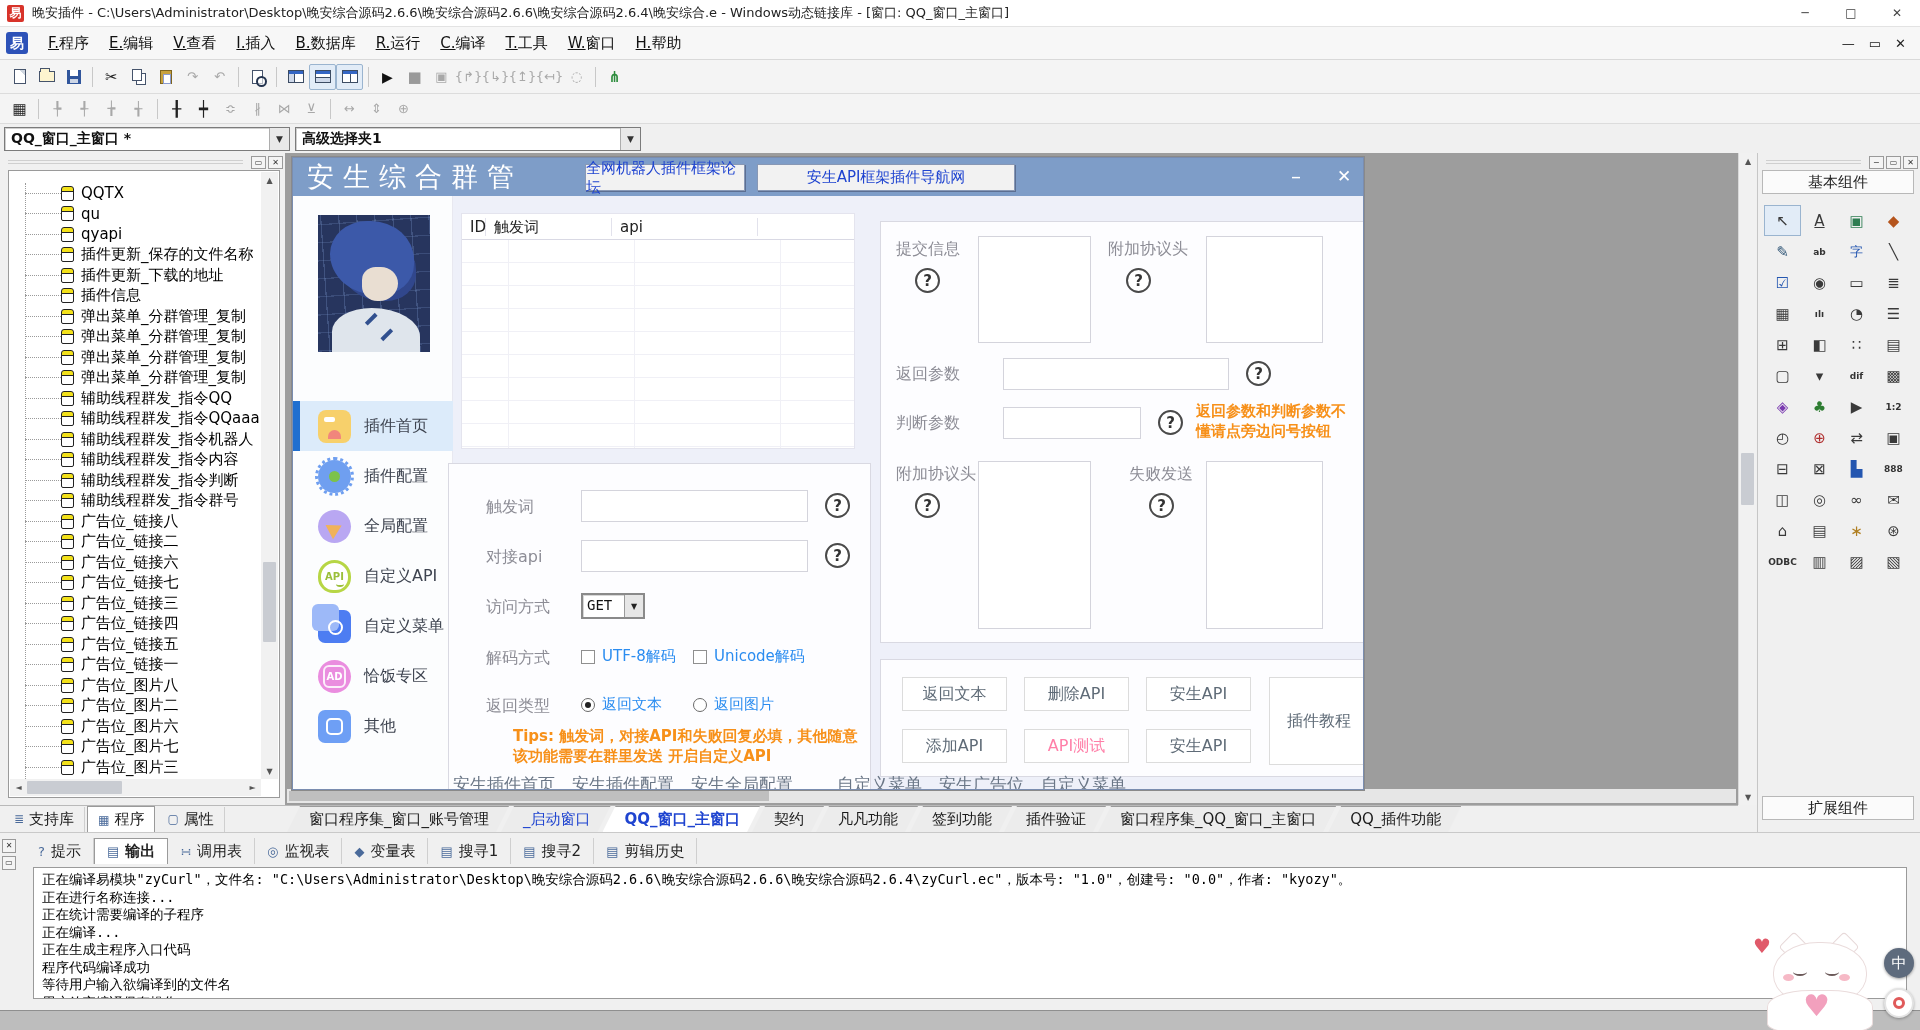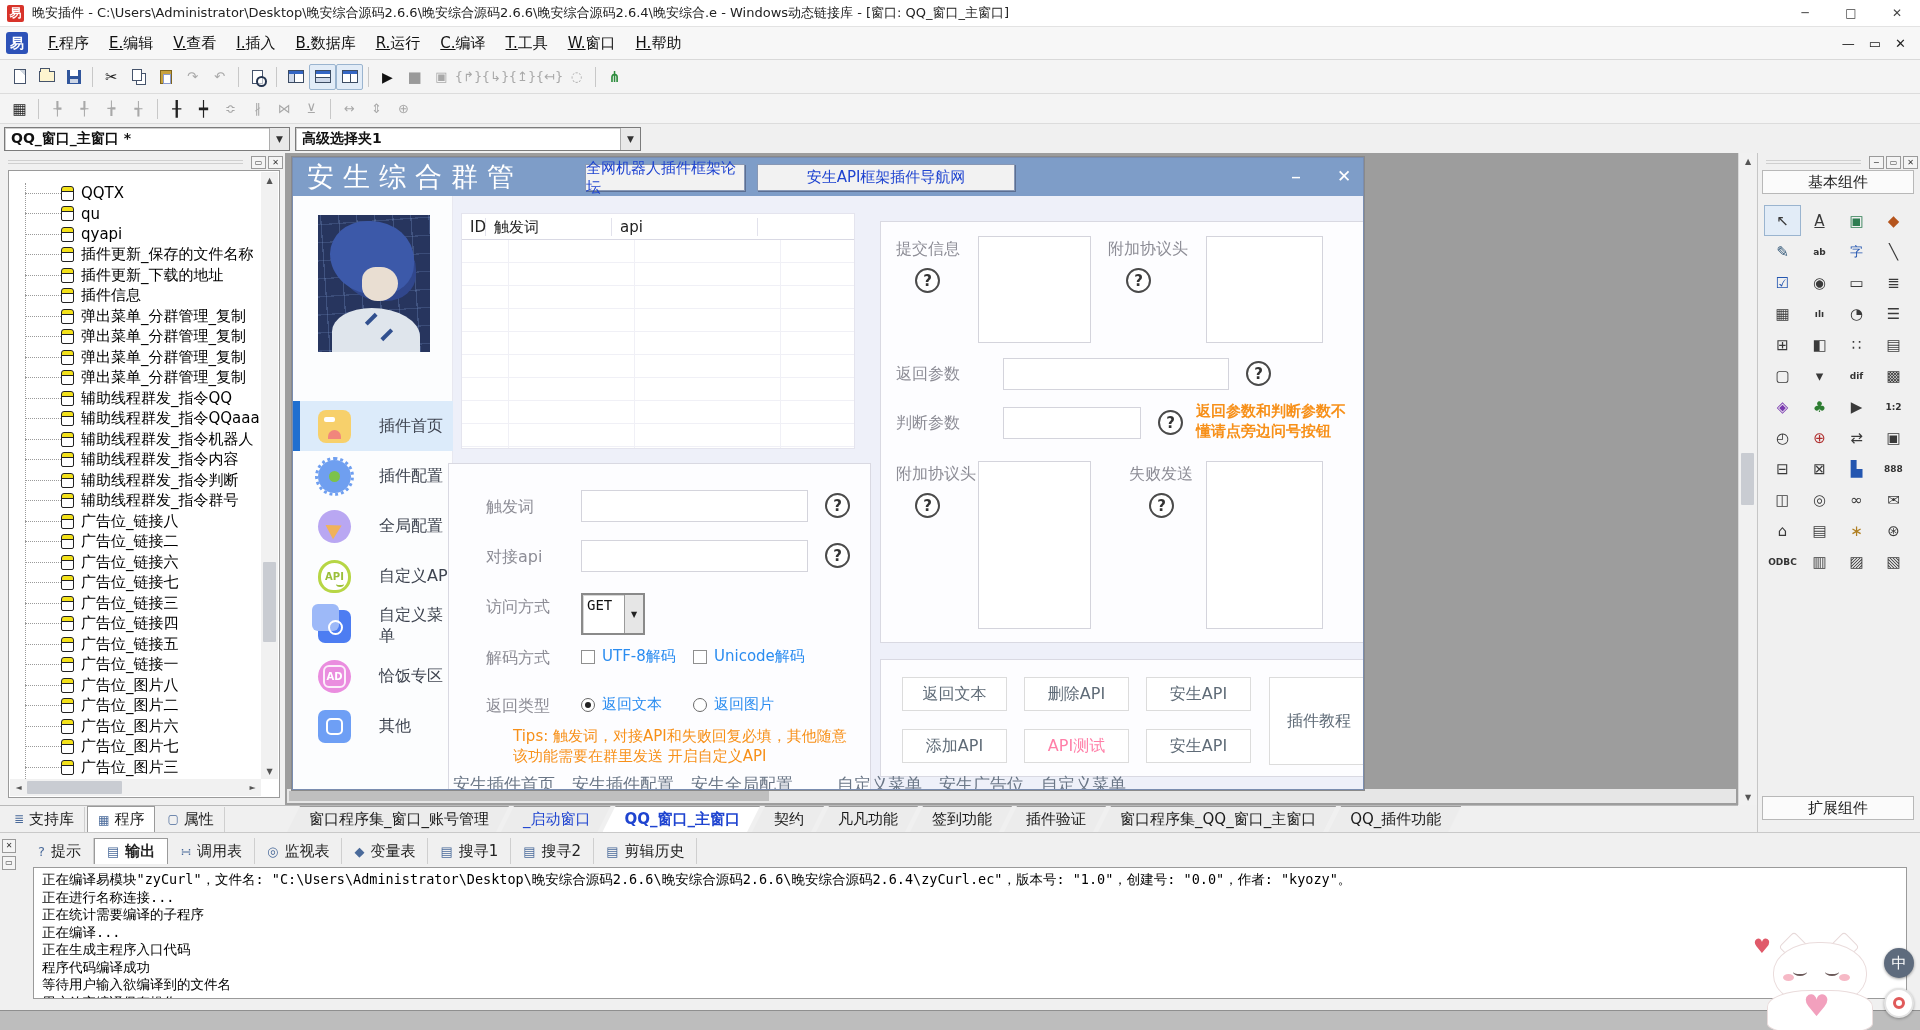--- a/index.html
+++ b/index.html
@@ -99,21 +99,21 @@
 
   #fsidebar{position:absolute;left:0;top:38px;width:160px;bottom:0;background:#fcfdfe;border-right:1px solid #e8e8f0;}
   #avatar{position:absolute;left:25px;top:19px;width:112px;height:137px;background:#27355e;overflow:hidden;}
   #avatar .fence{position:absolute;inset:0;background:repeating-linear-gradient(90deg,rgba(130,160,215,.28) 0 1px,transparent 1px 15px),repeating-linear-gradient(0deg,rgba(130,160,215,.22) 0 1px,transparent 1px 15px);transform:rotate(-4deg) scale(1.2);}
   #avatar .hair{position:absolute;left:12px;top:6px;width:84px;height:74px;background:#3c59a9;border-radius:46% 54% 42% 58%;box-shadow:6px 10px 0 -4px #31478c;}
   #avatar .face{position:absolute;left:44px;top:52px;width:36px;height:34px;background:#e9ded2;border-radius:40% 50% 55% 45%;}
   #avatar .shirt{position:absolute;left:14px;bottom:-8px;width:88px;height:52px;background:#dfe5ec;border-radius:45% 55% 0 0;}
   #avatar .collar{position:absolute;left:48px;bottom:18px;width:26px;height:14px;border-left:4px solid #31508f;border-right:4px solid #31508f;transform:rotate(45deg);}
 
   #fnav{position:absolute;left:0;top:205px;width:160px;}
-  .nav{height:50px;display:flex;align-items:center;gap:15px;}
+  .nav{height:50px;display:flex;align-items:center;}
   .nav .label{font-size:16px;color:#3e4450;}
   .nav.sel{background:#dcebfa;box-shadow:inset 7px 0 0 #1f6fd0;}
   .navic{width:33px;height:33px;margin:0 13px 0 25px;position:relative;flex:none;border-radius:8px;display:flex;align-items:center;justify-content:center;}
   .badge{font-size:10px;font-weight:bold;font-style:normal;position:relative;z-index:2;}
   .nav-home .navic{background:#f7d06b;}
   .nav-home .navic::before{content:'';position:absolute;left:6px;top:7px;width:11px;height:5px;background:#fff;border-radius:2px;}
   .nav-home .navic::after{content:'';position:absolute;left:10px;bottom:4px;width:13px;height:9px;background:#f1867c;border-radius:7px 7px 0 0;}
   .nav-gear .navic{background:#6f9ff0;border-radius:50%;}
   .nav-gear .navic::before{content:'';position:absolute;inset:-3px;border:3px dotted #6f9ff0;border-radius:50%;}
   .nav-gear .navic::after{content:'';position:absolute;left:11px;top:11px;width:11px;height:11px;background:#7cc24a;border-radius:50%;}
@@ -136,29 +136,29 @@
   #flist .hdr{display:flex;height:26px;border-bottom:1px solid #d9d9e4;align-items:center;font-size:15px;color:#222;}
   #flist .hdr span{padding-left:8px;border-right:1px solid #e2e2ec;height:18px;line-height:18px;}
   #flist .rows .r{height:23px;border-bottom:1px solid #f0f0f6;}
   #flist .colline{position:absolute;top:26px;bottom:0;width:1px;background:#f0f0f6;}
 
   
   #fpanelL{position:absolute;left:155px;top:305px;width:423px;height:328px;background:#fdfdff;border:1px solid #d9d9e2;}
   .flabel{position:absolute;font-size:16px;color:#8d8d96;white-space:nowrap;}
   .finput{position:absolute;background:#fff;border:1px solid #d4d4dc;height:32px;}
   .help{position:absolute;width:25px;height:25px;border:2px solid #4a4a4a;border-radius:50%;background:#fff;color:#333;font-size:15px;font-weight:bold;display:flex;align-items:center;justify-content:center;}
-  .getcombo{position:absolute;height:42px;width:64px;border:2px solid #8a8a8a;background:#fff;display:flex;box-shadow:inset 1px 1px 0 #d7d7d7;}
+  .getcombo{position:absolute;height:26px;width:64px;border:2px solid #8a8a8a;background:#fff;display:flex;box-shadow:inset 1px 1px 0 #d7d7d7;}
   .getcombo .gtext{flex:1;font-family:"DejaVu Sans Mono","Liberation Mono",monospace;font-size:14px;padding:2px 0 0 4px;}
   .getcombo .gbtn{width:19px;background:#e6e6e6;border-left:1px solid #9a9a9a;font-size:8px;display:flex;align-items:center;justify-content:center;color:#222;}
   .chk{position:absolute;display:flex;align-items:center;gap:7px;font-size:15px;color:#2a8cf0;}
   .chk .box{width:14px;height:14px;border:1px solid #8f8f8f;background:#fff;}
   .rad{position:absolute;display:flex;align-items:center;gap:7px;font-size:15px;color:#2a8cf0;}
   .rad .cir{width:14px;height:14px;border:1px solid #6a6a6a;border-radius:50%;background:#fff;position:relative;}
   .rad.on .cir::after{content:'';position:absolute;inset:3px;background:#222;border-radius:50%;}
-  .tips{position:absolute;color:#f79019;font-size:15px;line-height:20px;font-weight:normal;white-space:nowrap;}
+  .tips{position:absolute;color:#f79019;font-size:15px;line-height:20px;font-weight:bold;white-space:nowrap;}
 
   
   #fpanelR{position:absolute;left:587px;top:63px;width:498px;height:422px;background:#fdfdff;border:1px solid #d9d9e2;}
   .fta{position:absolute;background:#fff;border:1px solid #d4d4dc;}
   .orangenote{position:absolute;color:#f79019;font-size:15px;line-height:20px;font-weight:bold;width:158px;}
 
   
   #fpanelB{position:absolute;left:587px;top:501px;width:498px;height:118px;background:#fdfdff;border:1px solid #d9d9e2;}
   .fbtn{position:absolute;width:105px;height:34px;background:#fff;border:1px solid #dcdcdc;color:#5f6b77;font-size:16px;display:flex;align-items:center;justify-content:center;}
   .fbtn.pink{color:#ff7fa8;}

